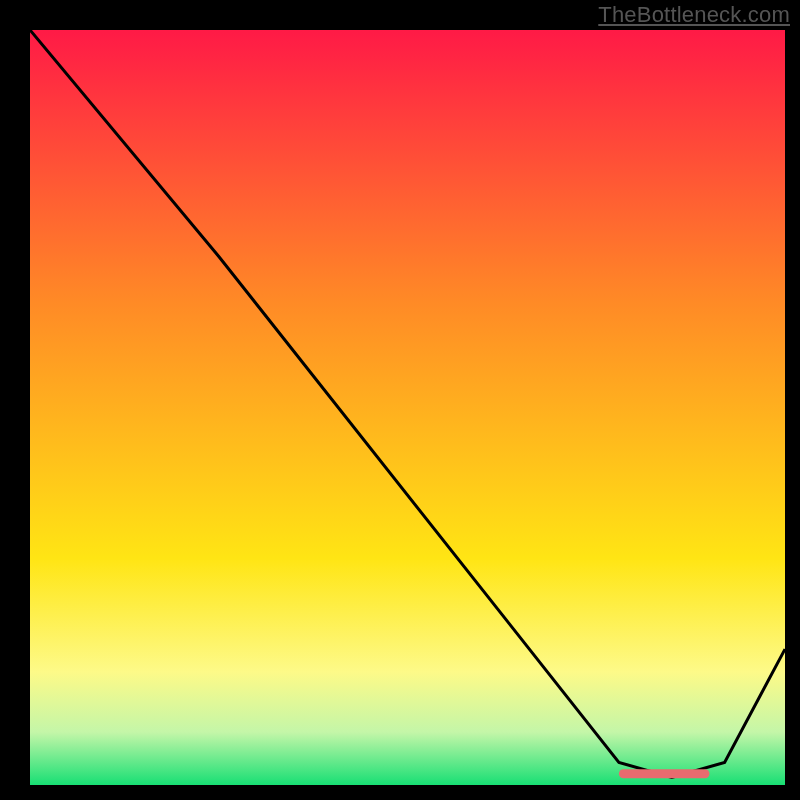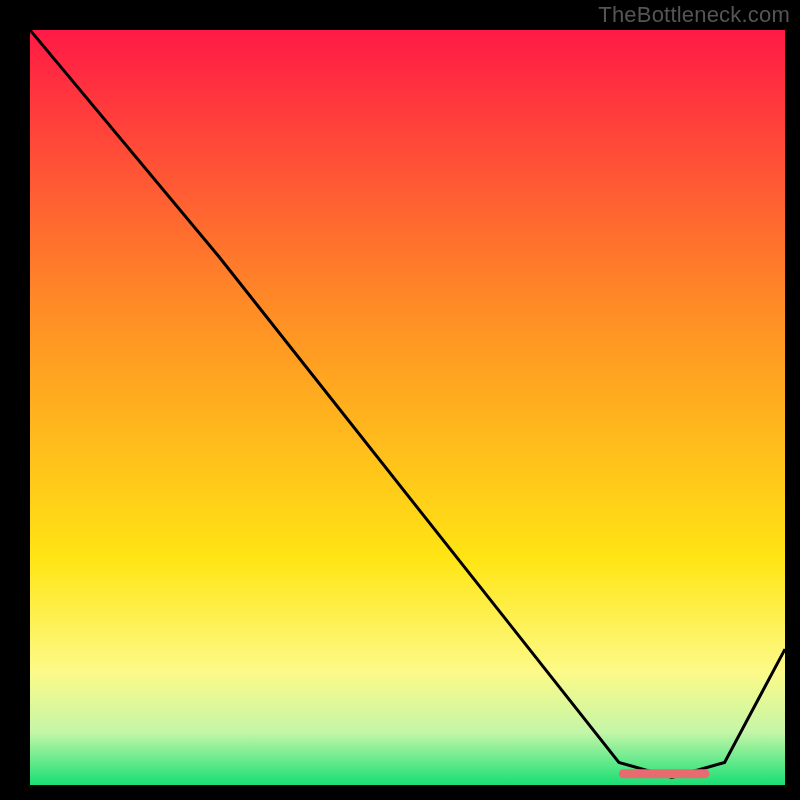--- a/index.html
+++ b/index.html
@@ -17,20 +17,21 @@
     height: 800px;
   }
   .attribution {
     position: absolute;
     top: 2px;
     right: 10px;
     color: #555;
     font-size: 22px;
     letter-spacing: 0.2px;
     z-index: 10;
+    text-decoration: underline;
   }
   .frame {
     position: absolute;
     left: 30px;
     top: 30px;
     width: 755px;
     height: 755px;
     background: #000;
   }
   .plot {

